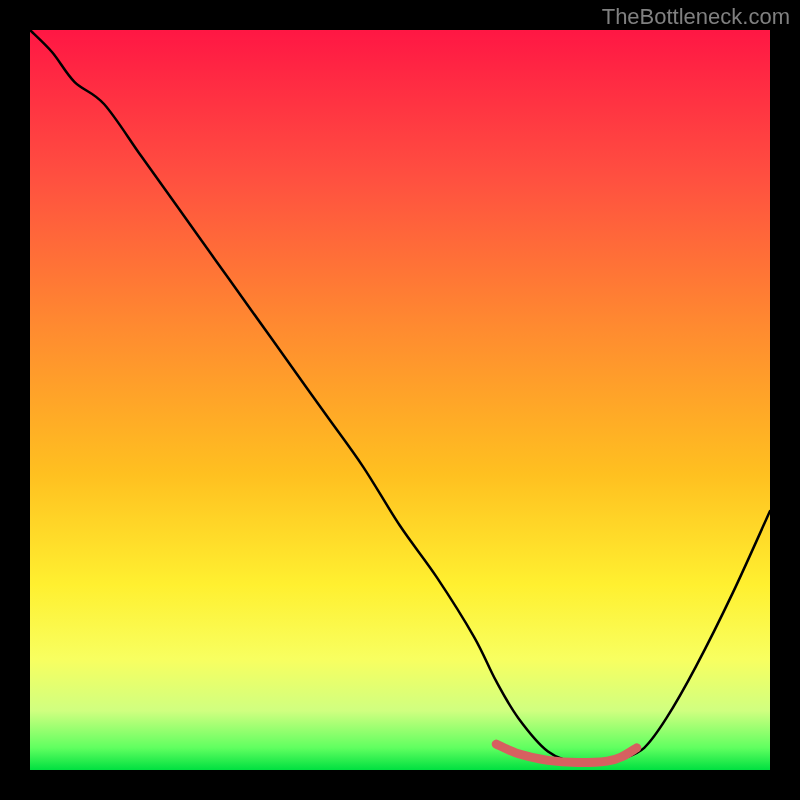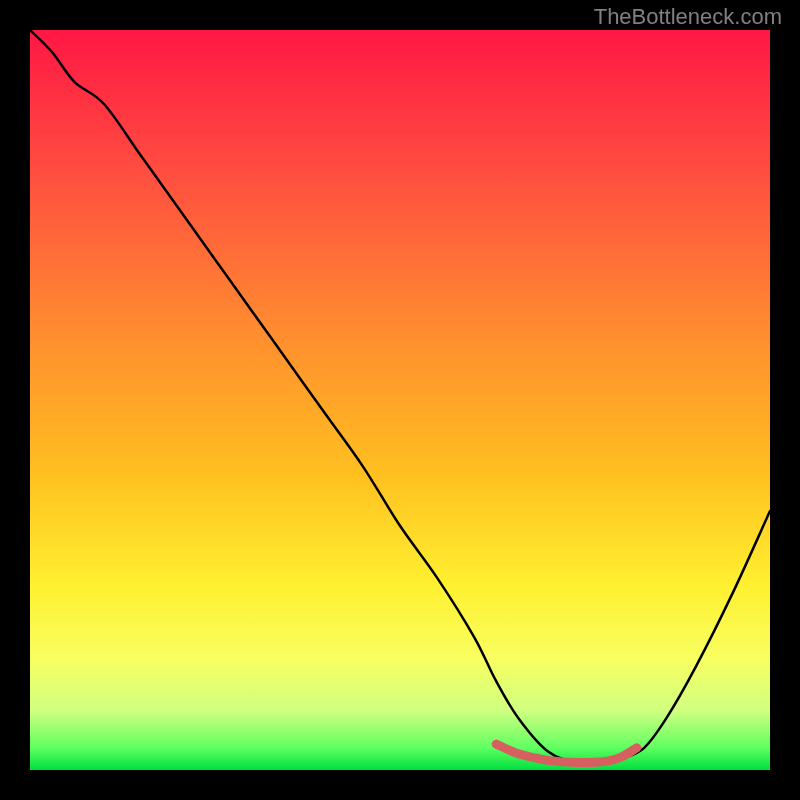--- a/index.html
+++ b/index.html
@@ -6,21 +6,21 @@
   html, body { width: 800px; height: 800px; overflow: hidden; background: #000; }
   .chart-container {
     position: relative;
     width: 800px;
     height: 800px;
     background: #000;
   }
   .watermark {
     position: absolute;
     top: 4px;
-    right: 18px;
+    right: 10px;
     color: #808080;
     font-family: Arial, sans-serif;
     font-size: 22px;
     font-weight: 500;
     z-index: 10;
   }
   .plot-area {
     position: absolute;
     left: 30px;
     top: 30px;

